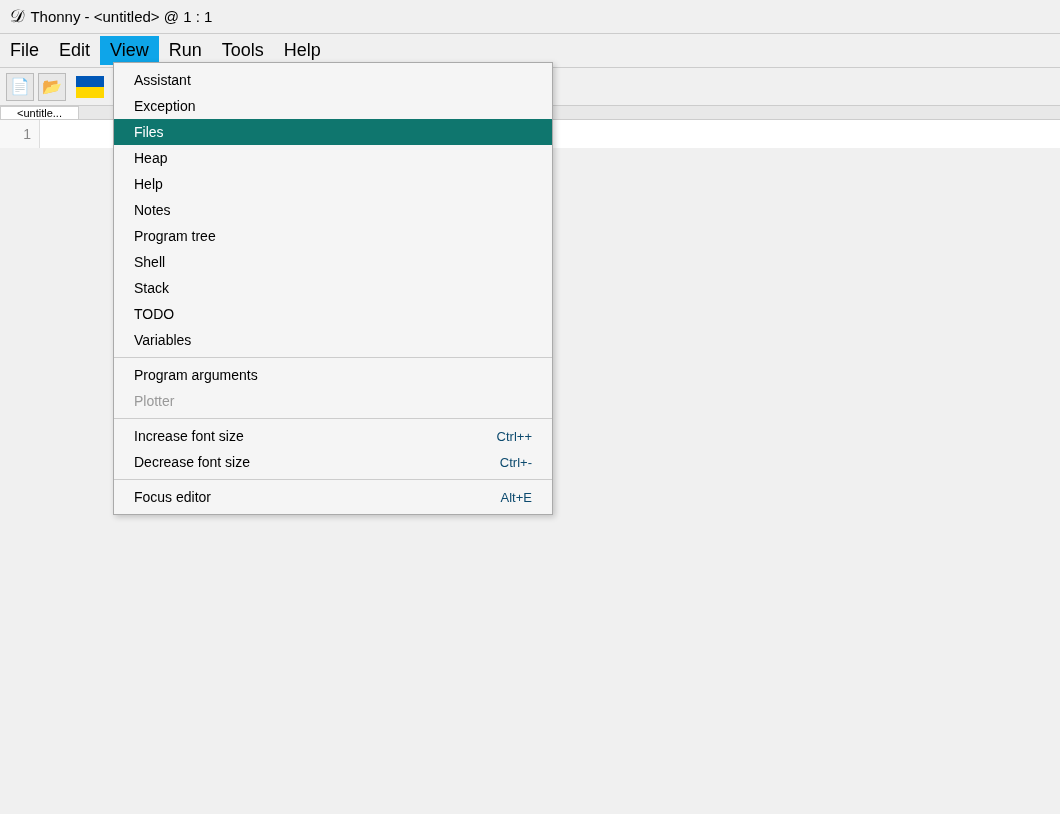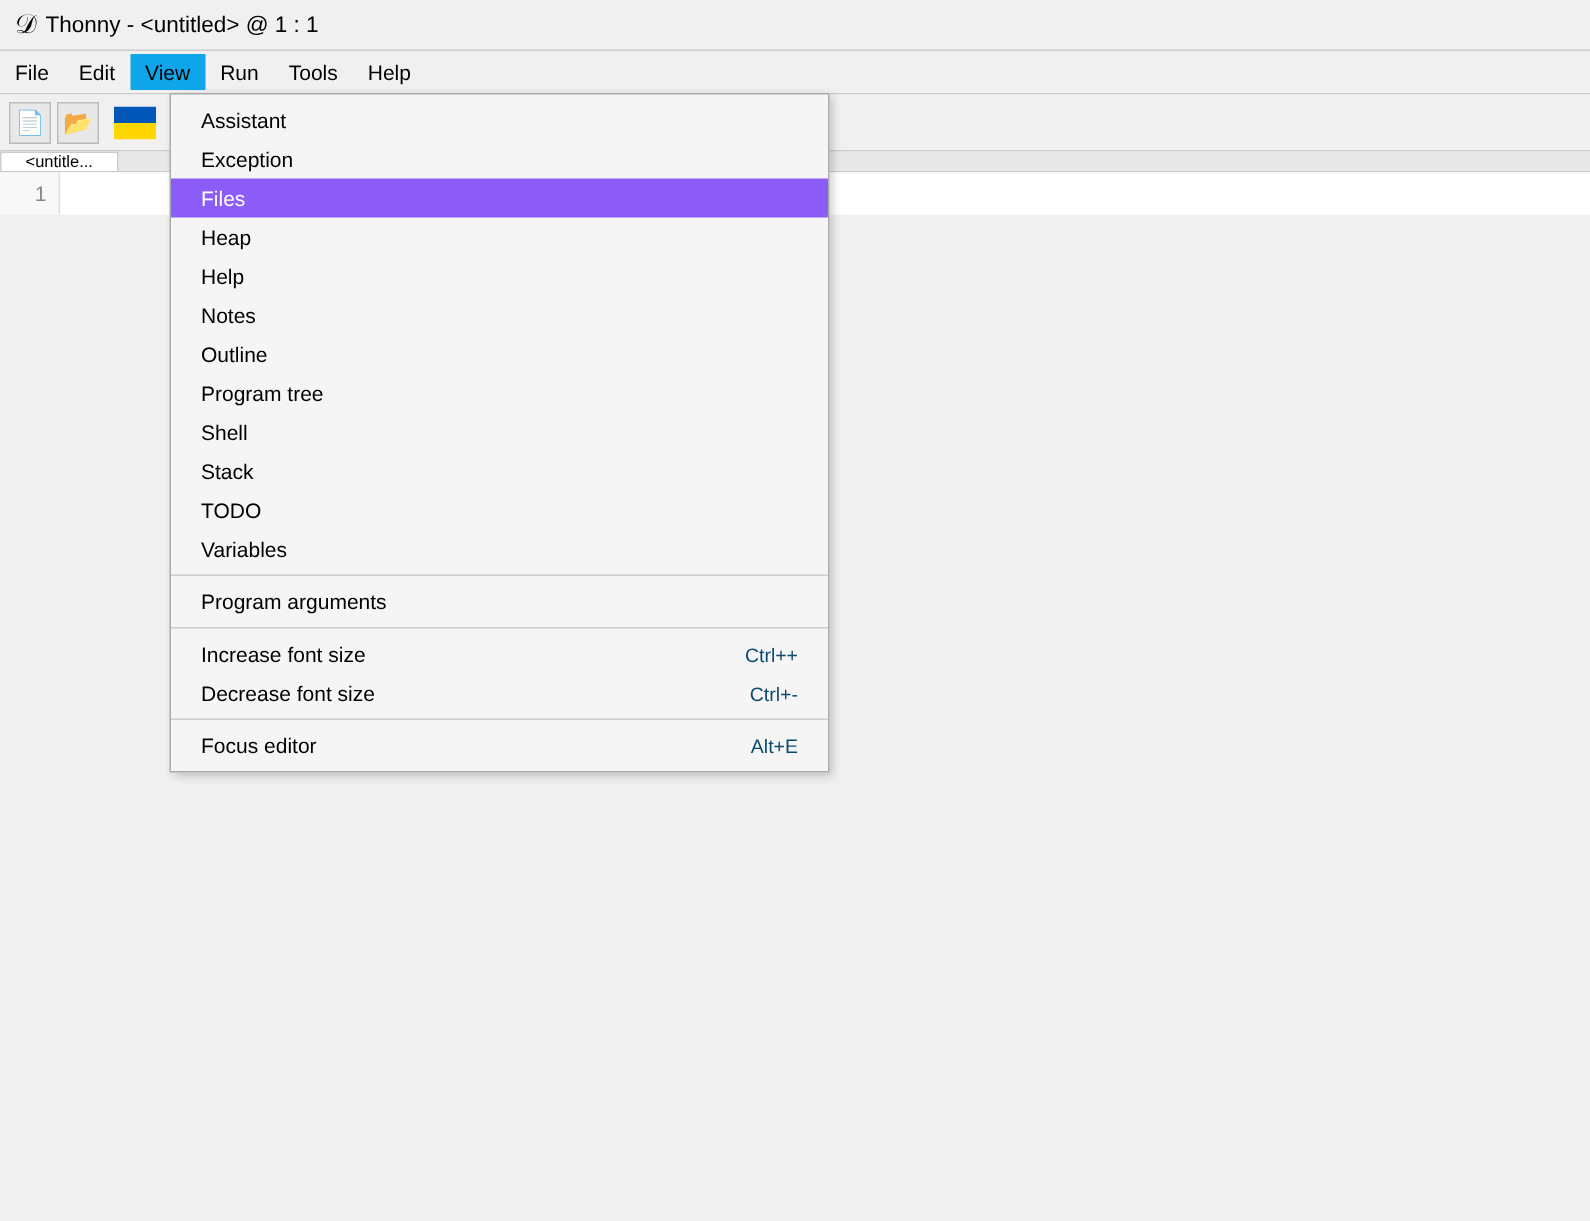--- a/index.html
+++ b/index.html
@@ -30,21 +30,21 @@
       background: #f0f0f0;
       display: flex;
       align-items: center;
       padding: 2px 0;
       border-bottom: 1px solid #ccc;
     }
 
     .menu-item {
       padding: 4px 10px;
       cursor: pointer;
-      font-size: 14px;
+      font-size: 18px;
     }
     .menu-item.active {
       background: #0ea5e9;
     }
 
     
     #toolbar {
       background: #f0f0f0;
       display: flex;
       align-items: center;
@@ -137,21 +137,21 @@
       padding: 5px 20px;
       cursor: pointer;
       font-size: 14px;
       color: #000;
       display: flex;
       justify-content: space-between;
       align-items: center;
     }
 
     .dropdown-item.highlighted {
-      background: #8b5cf6;
+      background: #0f766e;
       color: #fff;
     }
 
     .dropdown-item.disabled {
       color: #999;
       cursor: default;
     }
 
     .dropdown-separator {
       height: 1px;
@@ -226,42 +226,42 @@
   <div class="dropdown-item">
     <span>Heap</span>
   </div>
   <div class="dropdown-item">
     <span>Help</span>
   </div>
   <div class="dropdown-item">
     <span>Notes</span>
   </div>
   <div class="dropdown-item">
-    <span>Outline</span>
-  </div>
-  <div class="dropdown-item">
     <span>Program tree</span>
   </div>
   <div class="dropdown-item">
     <span>Shell</span>
   </div>
   <div class="dropdown-item">
     <span>Stack</span>
   </div>
   <div class="dropdown-item">
     <span>TODO</span>
   </div>
   <div class="dropdown-item">
     <span>Variables</span>
   </div>
 
   <div class="dropdown-separator"></div>
 
   <div class="dropdown-item">
     <span>Program arguments</span>
+  </div>
+  <div class="dropdown-item disabled">
+    <span>Plotter</span>
   </div>
 
   <div class="dropdown-separator"></div>
 
   <div class="dropdown-item">
     <span>Increase font size</span>
     <span class="shortcut">Ctrl++</span>
   </div>
   <div class="dropdown-item">
     <span>Decrease font size</span>

